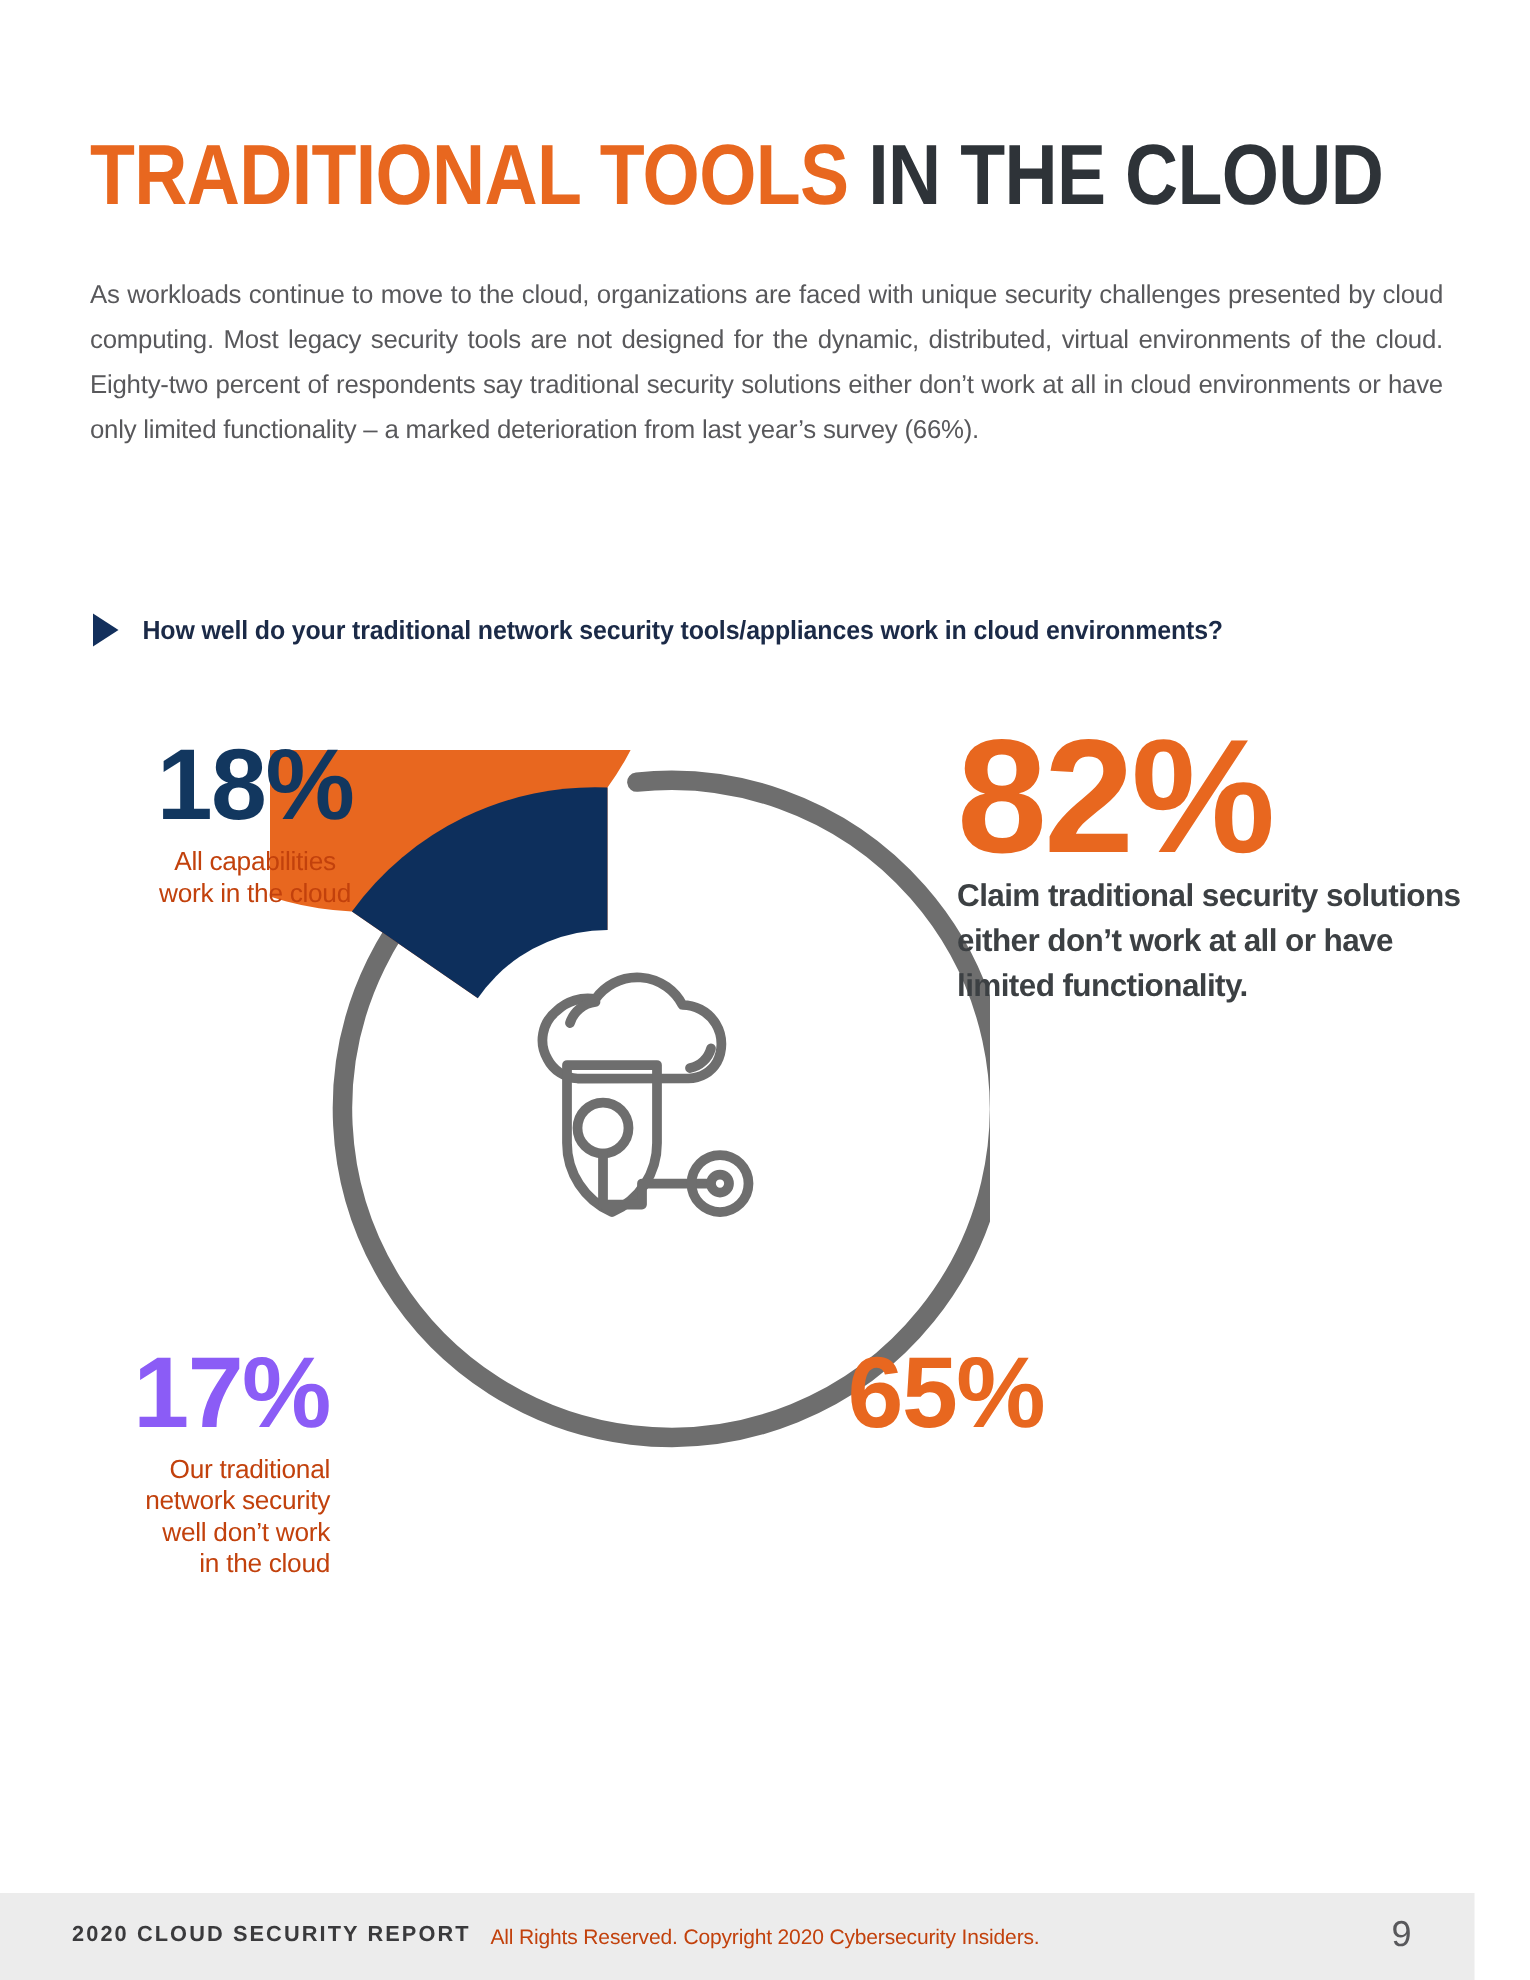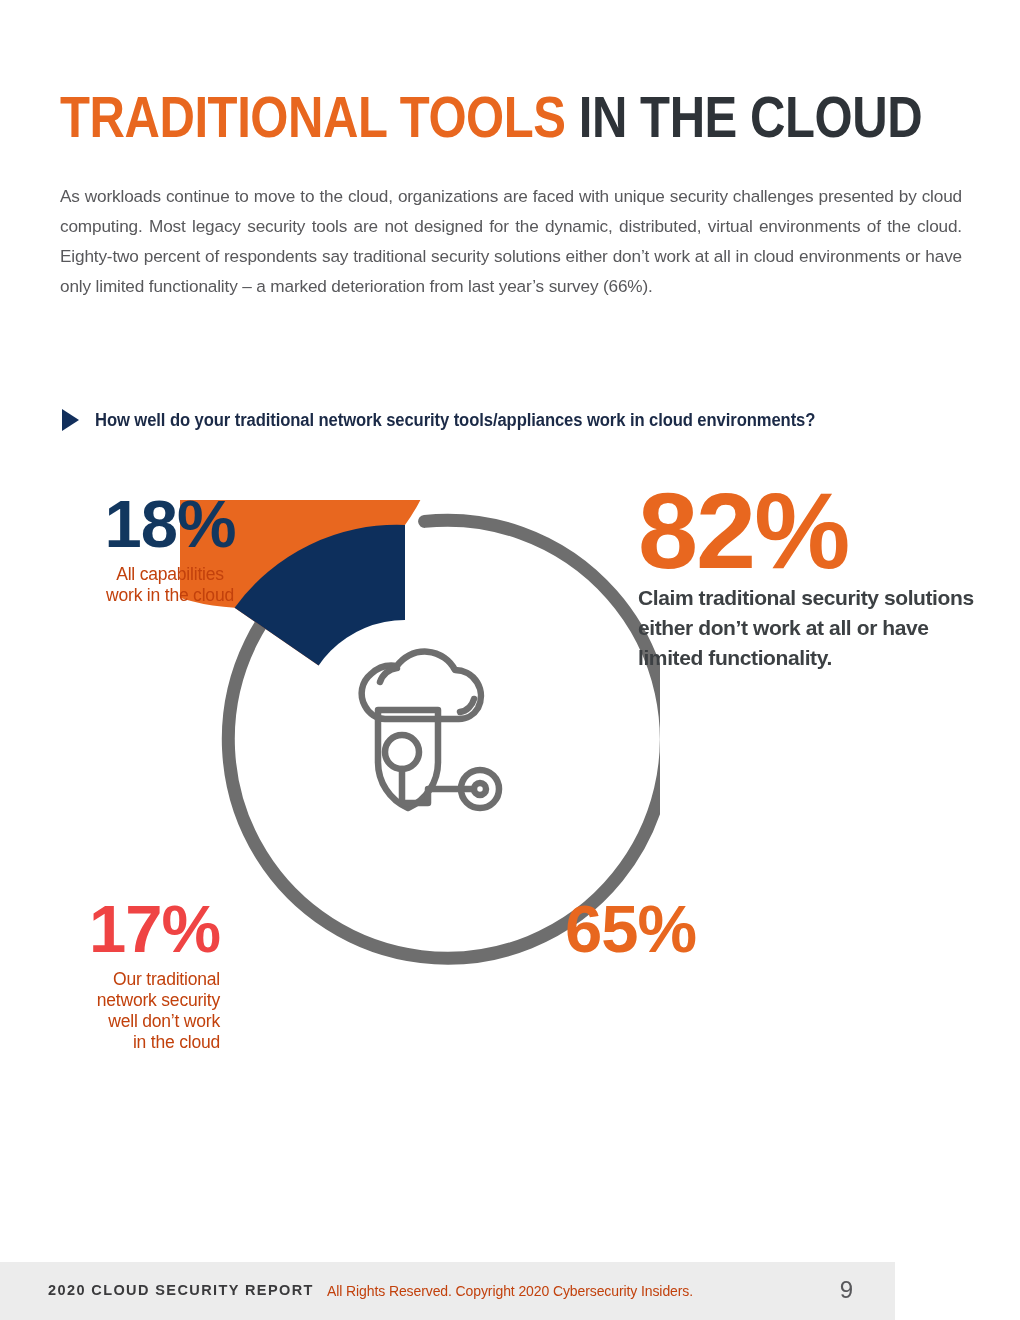--- a/index.html
+++ b/index.html
@@ -118,21 +118,21 @@
     text-align: center;
   }
   .stat-18 .big { color: #12375F; }
 
   .stat-17 {
     left: 40px;
     top: 435px;
     width: 180px;
     text-align: right;
   }
-  .stat-17 .big { color: #ef4444; }
+  .stat-17 .big { color: #8b5cf6; }
 
   .stat-65 {
     left: 565px;
     top: 435px;
     width: 330px;
     text-align: left;
   }
   .stat-65 .big { color: #E8671F; }
 
   
@@ -157,21 +157,21 @@
     font-weight: 700;
     color: #3C4043;
     letter-spacing: -0.4px;
   }
 
   
   .footer {
     position: absolute;
     left: 0;
     bottom: 0;
-    width: 895px;
+    width: 983px;
     height: 58px;
     background: #ECECEC;
   }
   .footer-left {
     position: absolute;
     left: 48px;
     top: 20px;
     font-family: "Liberation Sans Narrow", "Liberation Sans", sans-serif;
     font-weight: 700;
     font-size: 14.5px;

